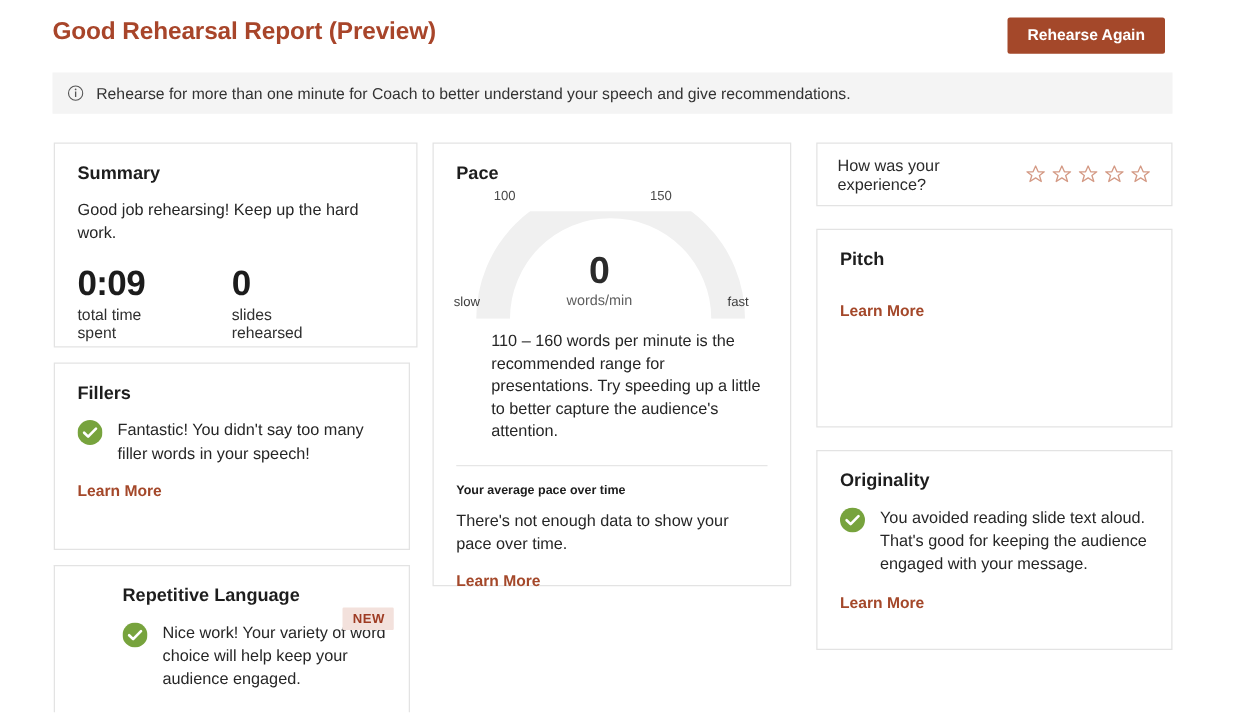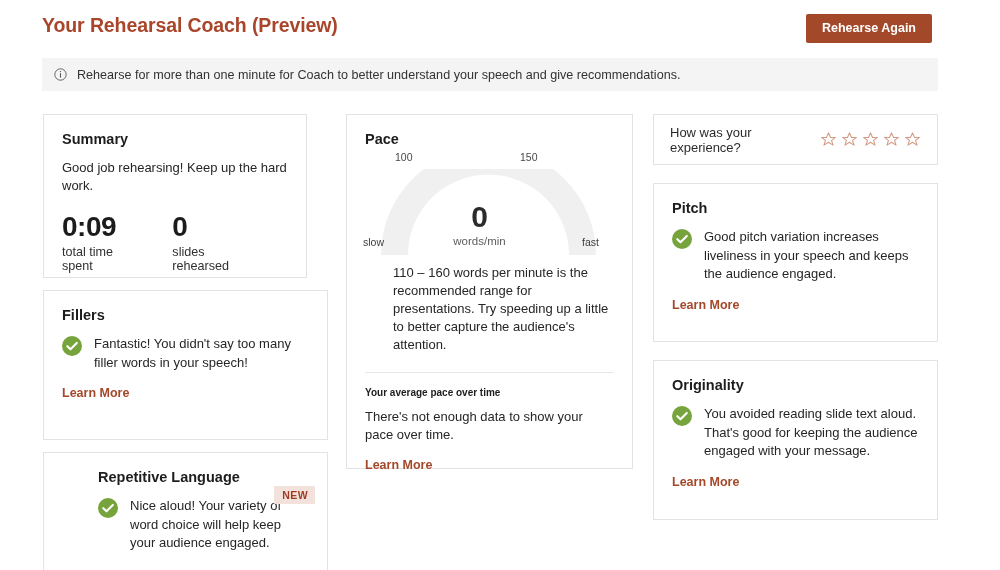--- a/index.html
+++ b/index.html
@@ -97,21 +97,21 @@
     font-size: 13px;
     line-height: 18px;
     color: #262626;
   }
 
   
   .col-left  { left: 43px; }
   .col-mid   { left: 346px; }
   .col-right { left: 653px; }
 
-  #card-summary { top: 114px; width: 264px; height: 164px; }
+  #card-summary { top: 114px; width: 291px; height: 164px; }
   #card-fillers { top: 290px; width: 285px; height: 150px; }
   #card-repetitive { top: 452px; width: 285px; height: 118px; border-bottom: none; padding-left: 36px; }
   #card-pace { top: 114px; width: 287px; height: 355px; }
   #card-experience { top: 114px; width: 285px; height: 51px; }
   #card-pitch { top: 183px; width: 285px; height: 159px; }
   #card-originality { top: 360px; width: 285px; height: 160px; }
 
   .summary-desc { margin-bottom: 16px; max-width: 240px; }
 
   .stats-row { display: flex; }
@@ -237,21 +237,21 @@
     color: #2b2b2b;
     margin-right: 10px;
   }
   .stars { display: flex; gap: 4px; }
   .star-icon { width: 17px; height: 17px; display: block; cursor: pointer; }
 </style>
 </head>
 <body>
 
 <div class="header">
-  <div class="page-title">Your Rehearsal Coach (Preview)</div>
+  <div class="page-title">Good Rehearsal Report (Preview)</div>
   <button class="rehearse-btn">Rehearse Again</button>
 </div>
 
 <div class="info-bar">
   <svg class="info-icon" viewBox="0 0 16 16">
     <circle cx="8" cy="8" r="7" fill="none" stroke="#555555" stroke-width="1.1"></circle>
     <circle cx="8" cy="4.4" r="0.85" fill="#555555"></circle>
     <rect x="7.35" y="6.4" width="1.3" height="5.4" fill="#555555"></rect>
   </svg>
   <span class="info-text">Rehearse for more than one minute for Coach to better understand your speech and give recommendations.</span>
@@ -290,21 +290,21 @@
 
 <div class="card col-left" id="card-repetitive">
   <div class="card-inner">
     <div class="card-title">Repetitive Language</div>
     <span class="new-badge">NEW</span>
     <div class="tip-row">
       <svg class="check-icon" viewBox="0 0 20 20">
         <circle cx="10" cy="10" r="10" fill="#77A33D"></circle>
         <path d="M5.3 10.2 L8.5 13.3 L14.8 6.9" fill="none" stroke="#ffffff" stroke-width="2.1" stroke-linecap="round" stroke-linejoin="round"></path>
       </svg>
-      <span class="tip-text" style="max-width:185px;">Nice aloud! Your variety of word choice will help keep your audience engaged.</span>
+      <span class="tip-text" style="max-width:185px;">Nice work! Your variety of word choice will help keep your audience engaged.</span>
     </div>
   </div>
 </div>
 
 <div class="card col-mid" id="card-pace">
   <div class="card-inner">
     <div class="card-title" style="margin-bottom:4px;">Pace</div>
 
     <div class="gauge-wrap">
       <span class="gauge-tick t-left">100</span>
@@ -347,27 +347,20 @@
       <svg class="star-icon" viewBox="0 0 24 24">
         <path d="M12 2.6 L14.9 9.1 L21.8 9.1 L16.3 13.3 L18.4 20 L12 15.9 L5.6 20 L7.7 13.3 L2.2 9.1 L9.1 9.1 Z" fill="none" stroke="#D49A85" stroke-width="1.5" stroke-linejoin="round"></path>
       </svg>
     </span>
   </div>
 </div>
 
 <div class="card col-right" id="card-pitch">
   <div class="card-inner">
     <div class="card-title">Pitch</div>
-    <div class="tip-row">
-      <svg class="check-icon" viewBox="0 0 20 20">
-        <circle cx="10" cy="10" r="10" fill="#77A33D"></circle>
-        <path d="M5.3 10.2 L8.5 13.3 L14.8 6.9" fill="none" stroke="#ffffff" stroke-width="2.1" stroke-linecap="round" stroke-linejoin="round"></path>
-      </svg>
-      <span class="tip-text">Good pitch variation increases liveliness in your speech and keeps the audience engaged.</span>
-    </div>
     <a class="learn-more">Learn More</a>
   </div>
 </div>
 
 <div class="card col-right" id="card-originality">
   <div class="card-inner">
     <div class="card-title">Originality</div>
     <div class="tip-row">
       <svg class="check-icon" viewBox="0 0 20 20">
         <circle cx="10" cy="10" r="10" fill="#77A33D"></circle>

